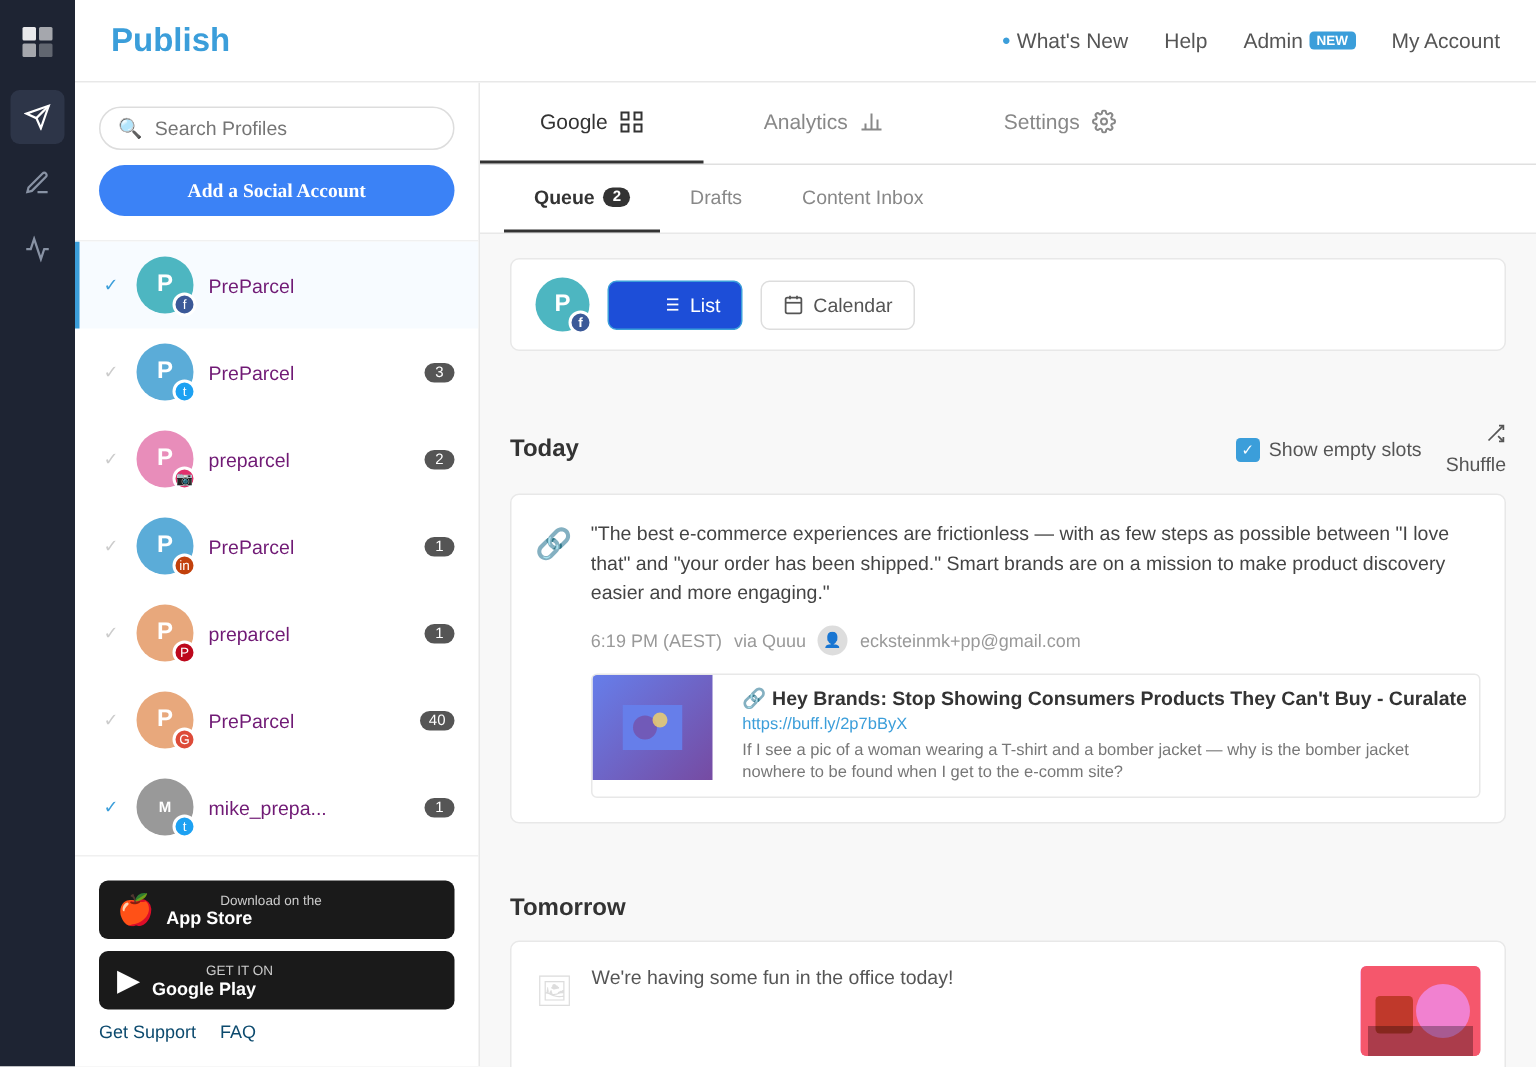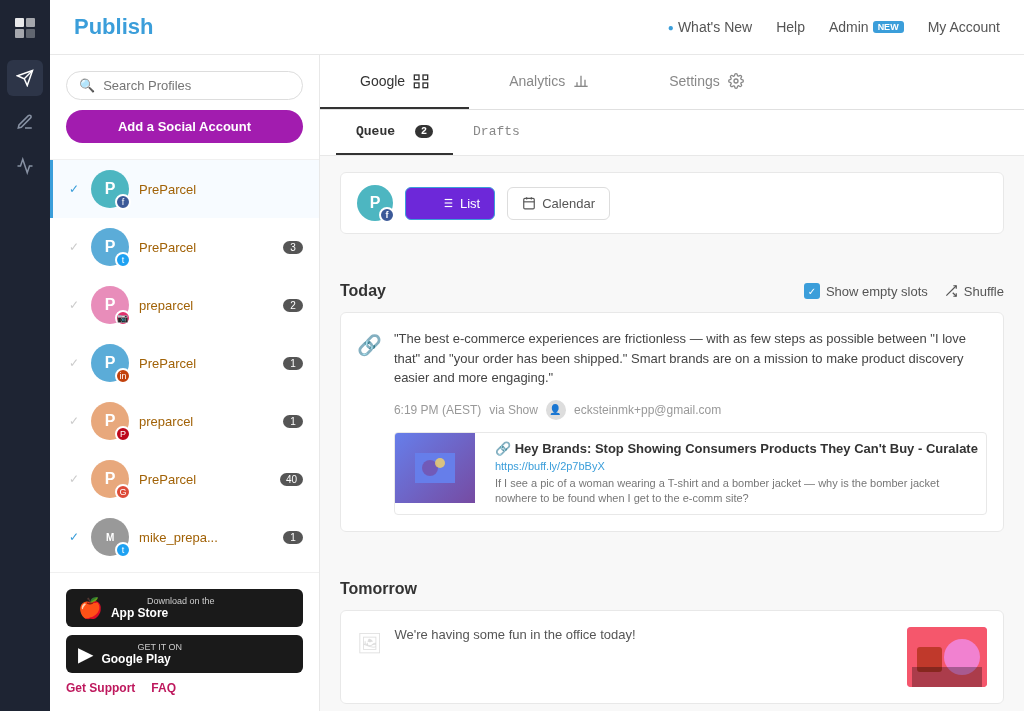--- a/index.html
+++ b/index.html
@@ -109,28 +109,29 @@
       border: none;
       outline: none;
       font-size: 13px;
       color: #555;
       width: 100%;
       background: transparent;
     }
     .search-icon { color: #999; font-size: 13px; }
     .add-account-btn {
       width: 100%;
-      background: #a21caf;
+      background: #3b82f6;
       color: white;
       border: none;
       border-radius: 20px;
       padding: 9px 0;
       font-size: 13px;
       font-weight: 600;
       cursor: pointer;
+      font-family: Liberation Serif, serif;
     }
 
     .profile-list { flex: 1; overflow-y: auto; }
     .profile-item {
       display: flex;
       align-items: center;
       padding: 10px 16px;
       cursor: pointer;
       border-left: 3px solid transparent;
       gap: 10px;
@@ -158,21 +159,21 @@
       border: 2px solid white;
     }
     .social-badge.fb { background: #3b5998; }
     .social-badge.tw { background: #1da1f2; }
     .social-badge.ig { background: #e1306c; }
     .social-badge.li { background: #c2410c; }
     .social-badge.pi { background: #bd081c; }
     .social-badge.gp { background: #dd4b39; }
     .profile-name {
       font-size: 13px;
-      color: #a16207;
+      color: #701a75;
       font-weight: 500;
       flex: 1;
     }
     .profile-count {
       background: #555;
       color: white;
       font-size: 10px;
       padding: 1px 6px;
       border-radius: 10px;
       min-width: 20px;
@@ -193,21 +194,21 @@
       padding: 7px 12px;
       margin-bottom: 8px;
       cursor: pointer;
       text-decoration: none;
     }
     .store-btn-inner { display: flex; align-items: center; gap: 8px; }
     .store-icon { font-size: 20px; }
     .store-text-small { font-size: 9px; color: #ccc; margin-left: 36px; }
     .store-text-big { font-size: 12px; font-weight: 600; }
     .sidebar-links { display: flex; gap: 16px; margin-top: 8px; }
-    .sidebar-link { font-size: 12px; color: #be185d; cursor: pointer; font-weight: bold; }
+    .sidebar-link { font-size: 12px; color: #0c4a6e; cursor: pointer; }
 
     
     .main-content {
       flex: 1;
       background: #f8f8f8;
       display: flex;
       flex-direction: column;
       overflow: hidden;
     }
 
@@ -239,21 +240,21 @@
       padding: 0 16px;
       flex-shrink: 0;
       align-items: center;
     }
     .sub-tab {
       padding: 14px 20px;
       font-size: 13px;
       color: #888;
       cursor: pointer;
       border-bottom: 2px solid transparent;
-      display: flex; align-items: center; gap: 20px; font-family: Liberation Mono, monospace;
+      display: flex; align-items: center; gap: 6px;
     }
     .sub-tab.active { color: #333; border-bottom-color: #333; font-weight: 600; }
     .sub-tab-badge {
       background: #333;
       color: white;
       font-size: 10px;
       padding: 1px 6px;
       border-radius: 10px;
     }
 
@@ -292,41 +293,41 @@
     .view-btn {
       display: flex; align-items: center; gap: 6px;
       padding: 8px 14px;
       border: 1px solid #ddd;
       border-radius: 6px;
       cursor: pointer;
       font-size: 13px;
       color: #555;
       background: white;
     }
-    .view-btn.active { background: #6d28d9; color: white; border-color: #3b9eda; padding-left: 34px; }
+    .view-btn.active { background: #1d4ed8; color: white; border-color: #3b9eda; padding-left: 34px; }
 
     
     .section-header {
       display: flex;
       align-items: center;
       justify-content: space-between;
       margin-bottom: 12px;
       margin-top: 48px;
     }
     .section-title { font-size: 16px; font-weight: 600; color: #333; }
     .section-controls { display: flex; align-items: center; gap: 16px; }
     .show-empty { display: flex; align-items: center; gap: 6px; font-size: 13px; color: #555; }
     .checkbox-blue {
       width: 16px; height: 16px;
       background: #3b9eda;
       border-radius: 3px;
       display: flex; align-items: center; justify-content: center;
       color: white; font-size: 10px;
     }
-    .shuffle-btn { display: flex; align-items: flex-start; gap: 6px; font-size: 13px; color: #555; cursor: pointer; }
+    .shuffle-btn { display: flex; align-items: flex-end; gap: 6px; font-size: 13px; color: #555; cursor: pointer; flex-direction: column; }
 
     
     .post-card {
       background: white;
       border: 1px solid #e8e8e8;
       border-radius: 6px;
       padding: 16px;
       margin-bottom: 16px;
       display: flex;
       gap: 12px;
@@ -566,20 +567,21 @@
           </svg>
         </div>
       </div>
 
       <div class="sub-tab-bar">
         <div class="sub-tab active">
           <span>Queue</span>
           <span class="sub-tab-badge">2</span>
         </div>
         <div class="sub-tab">Drafts</div>
+        <div class="sub-tab">Content Inbox</div>
       </div>
 
       <div class="queue-area">
 
         <div class="compose-bar">
           <div class="compose-avatar">
             <div class="avatar-img av-teal" style="width:36px;height:36px;position:relative">P
               <div class="social-badge fb" style="position:absolute;bottom:-2px;right:-2px">f</div>
             </div>
           </div>
@@ -623,21 +625,21 @@
             </div>
           </div>
         </div>
 
         <div class="post-card">
           <div class="post-link-icon">🔗</div>
           <div class="post-content">
             <div class="post-text">"The best e-commerce experiences are frictionless — with as few steps as possible between "I love that" and "your order has been shipped." Smart brands are on a mission to make product discovery easier and more engaging."</div>
             <div class="post-meta">
               <span>6:19 PM (AEST)</span>
-              <span>via Show</span>
+              <span>via Quuu</span>
               <span class="post-meta-avatar">👤</span>
               <span>ecksteinmk+pp@gmail.com</span>
             </div>
             <div class="post-preview">
               <div class="post-preview-img">
                 <svg width="40" height="30" viewBox="0 0 40 30">
                   <rect width="40" height="30" fill="#667eea"></rect>
                   <circle cx="15" cy="15" r="8" fill="#764ba2" opacity="0.7"></circle>
                   <circle cx="25" cy="10" r="5" fill="#f6d365" opacity="0.8"></circle>
                 </svg>

